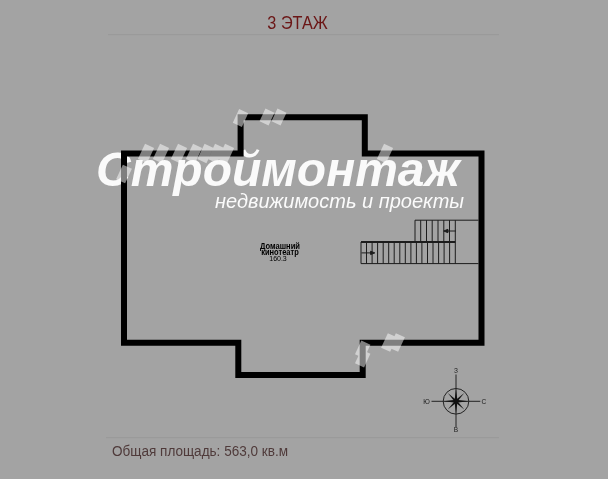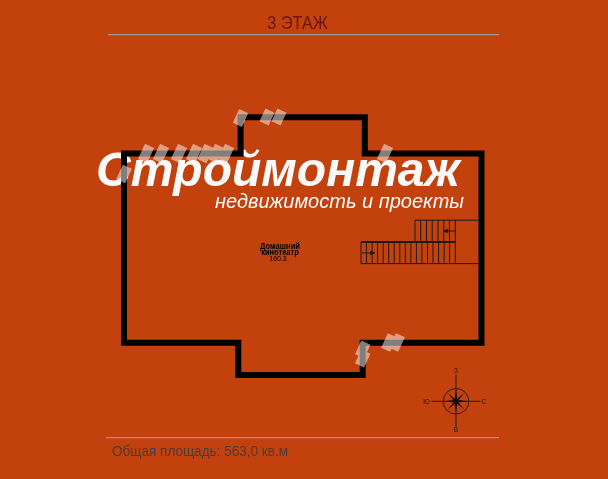--- a/index.html
+++ b/index.html
@@ -1,16 +1,16 @@
 <!DOCTYPE html>
 <html><head>
 <meta charset="utf-8">
 <style>
   html,body{margin:0;padding:0;background:#ffffff;}
-  #page{position:relative;width:608px;height:479px;background:#c2410c;overflow:hidden;
+  #page{position:relative;width:608px;height:479px;background:#a3a3a3;overflow:hidden;
         font-family:"Liberation Sans", sans-serif;}
   svg{position:absolute;left:0;top:0;}
 </style>
 </head>
 <body>
 <div id="page">
 <svg width="608" height="479" viewBox="0 0 608 479" xmlns="http://www.w3.org/2000/svg">
 
   <text x="297.6" y="29" font-size="19" fill="#6b1616" text-anchor="middle" font-family="Liberation Sans" textLength="60.5" lengthAdjust="spacingAndGlyphs">3 ЭТАЖ</text>
 

